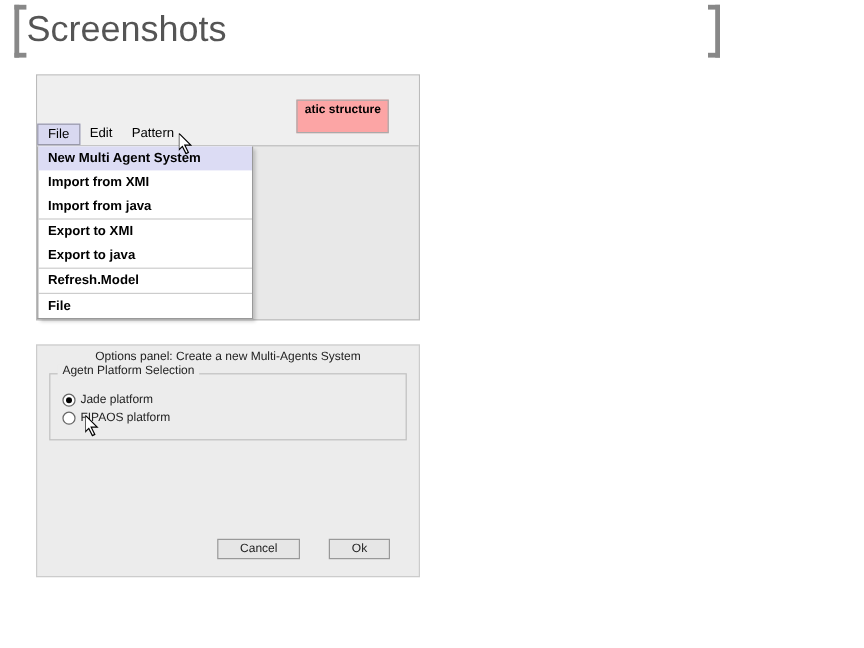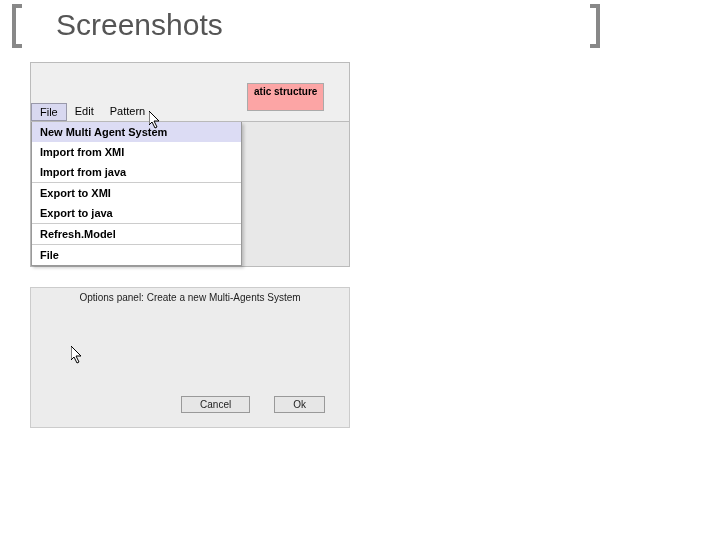--- a/index.html
+++ b/index.html
@@ -10,21 +10,20 @@
     font-family: Arial, Helvetica, sans-serif;
     color: #333;
     position: relative;
     overflow: hidden;
   }
   .slide-title {
     font-size: 30px;
     color: #555;
     padding: 8px 0 6px 22px;
     font-weight: normal;
-    margin-left: 34px;
   }
   .title-bracket-left {
     position: absolute;
     left: 12px; top: 4px;
     width: 10px; height: 44px;
     border-left: 4px solid #888;
     border-top: 4px solid #888;
     border-bottom: 4px solid #888;
   }
   .title-bracket-right {
@@ -61,21 +60,21 @@
     padding: 2px 8px;
     cursor: default;
     margin-top: 40px;
   }
   .menu-item.open {
     background: #d8d8f0;
     border: 1px solid #99a;
   }
   .dropdown {
     position: relative;
-    width: 211px;
+    width: 180px;
     background: #fff;
     border: 1px solid #999;
     border-top: none;
     box-shadow: 2px 2px 3px rgba(0,0,0,0.2);
   }
   .dropdown-item {
     padding: 4px 8px;
     font-weight: bold;
     color: #000;
   }
@@ -95,21 +94,21 @@
   }
   .cursor1 {
     position: absolute;
     left: 118px; top: 48px;
     pointer-events: none;
   }
 
   .shot2 {
     position: absolute;
     left: 30px; top: 225px;
-    width: 320px; height: 141px;
+    width: 320px; height: 194px;
     background: #ececec;
     border: 1px solid #ccc;
     font-size: 10px;
     font-family: Tahoma, Arial, sans-serif;
     color: #222;
   }
   .panel-title {
     text-align: center;
     padding: 4px 0;
     font-size: 10px;
@@ -216,20 +215,31 @@
       <div class="dropdown-item">File</div>
     </div>
     <div class="tab-label">atic structure</div>
     <svg class="cursor1" width="14" height="18" viewBox="0 0 14 18">
         <path d="M0 0 L0 14 L3 11 L6 17 L8 16 L5 10 L10 10 Z" fill="#fff" stroke="#000" stroke-width="1"></path>
       </svg>
   </div>
 
   <div class="shot2">
     <div class="panel-title">Options panel: Create a new Multi-Agents System</div>
+    <div class="groupbox">
+      <span class="group-label">Agetn Platform Selection</span>
+      <div class="radio-row">
+        <span class="radio checked"></span>
+        <span>Jade platform</span>
+      </div>
+      <div class="radio-row">
+        <span class="radio"></span>
+        <span>FIPAOS platform</span>
+      </div>
+    </div>
     <svg class="cursor2" width="14" height="18" viewBox="0 0 14 18">
         <path d="M0 0 L0 14 L3 11 L6 17 L8 16 L5 10 L10 10 Z" fill="#fff" stroke="#000" stroke-width="1"></path>
       </svg>
     <div class="btn-row">
       <div class="btn">Cancel</div>
       <div class="btn">Ok</div>
     </div>
   </div>
 
 

